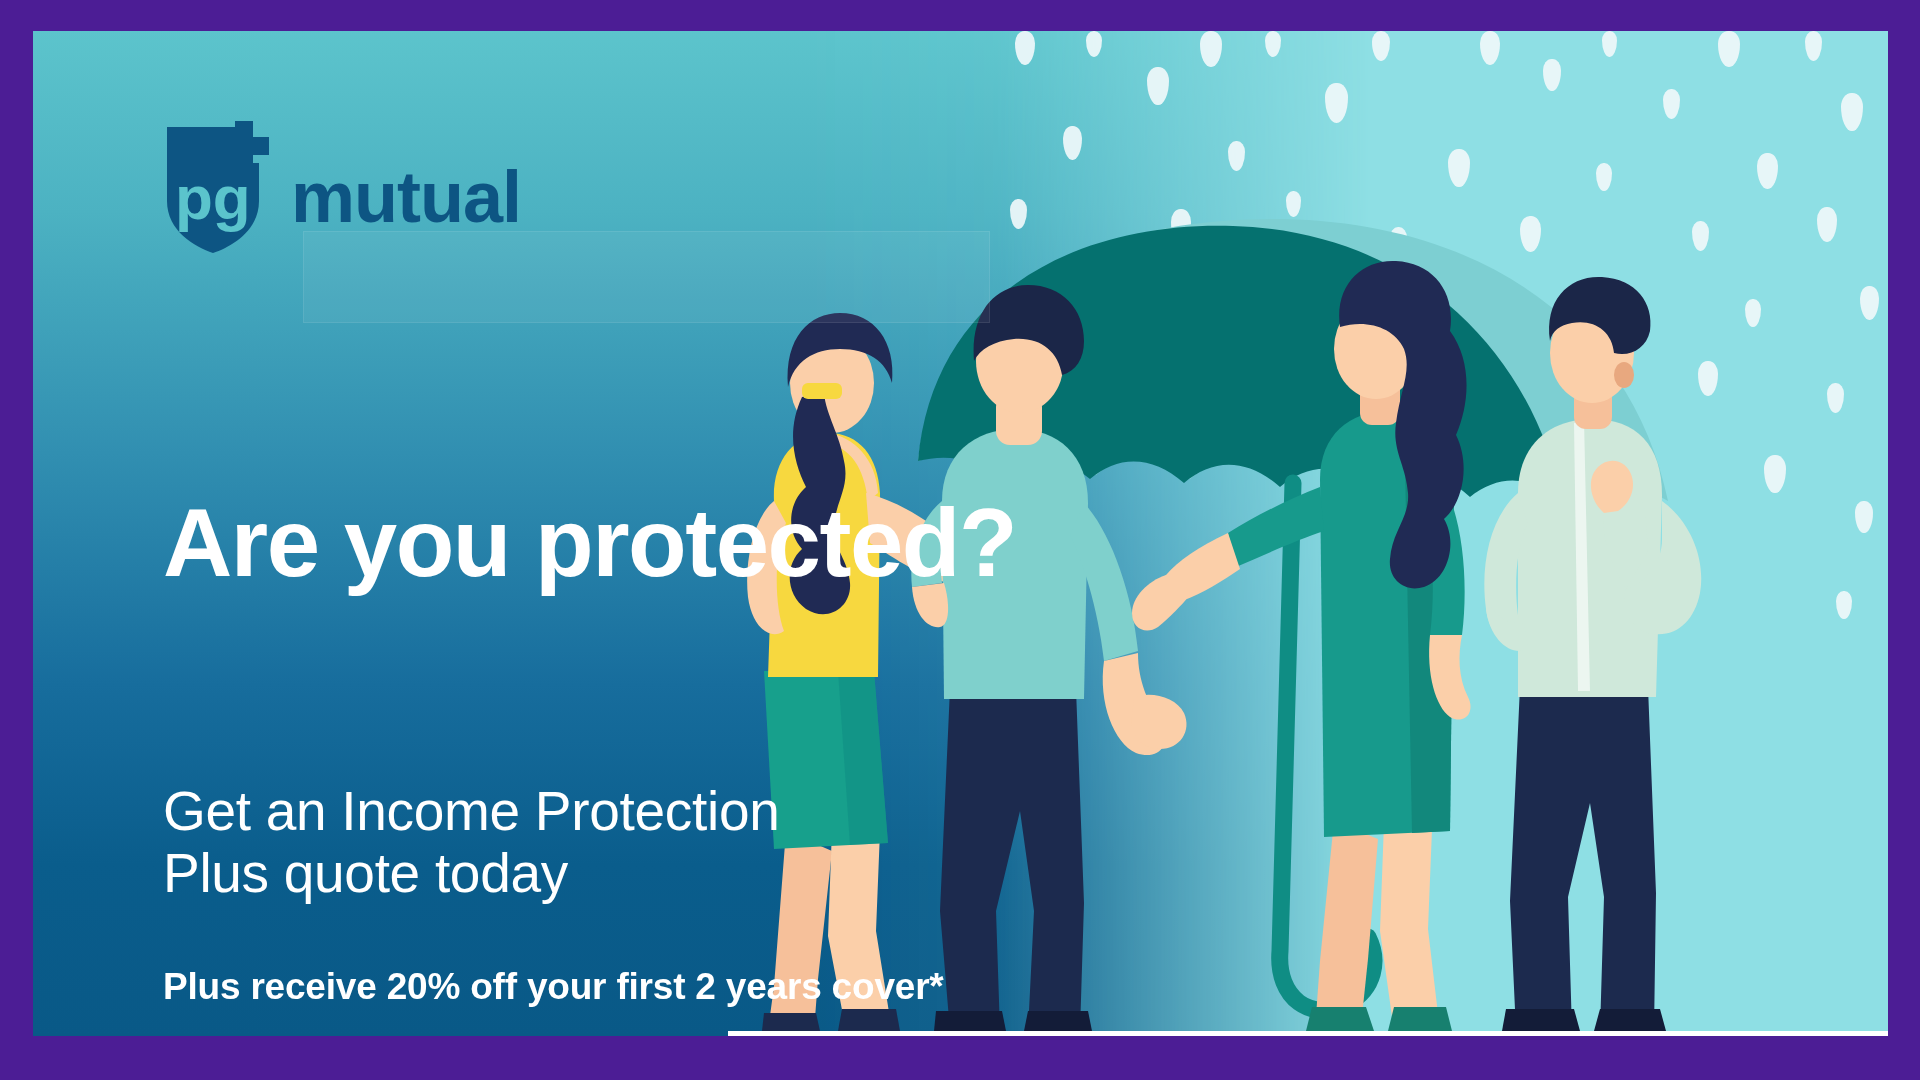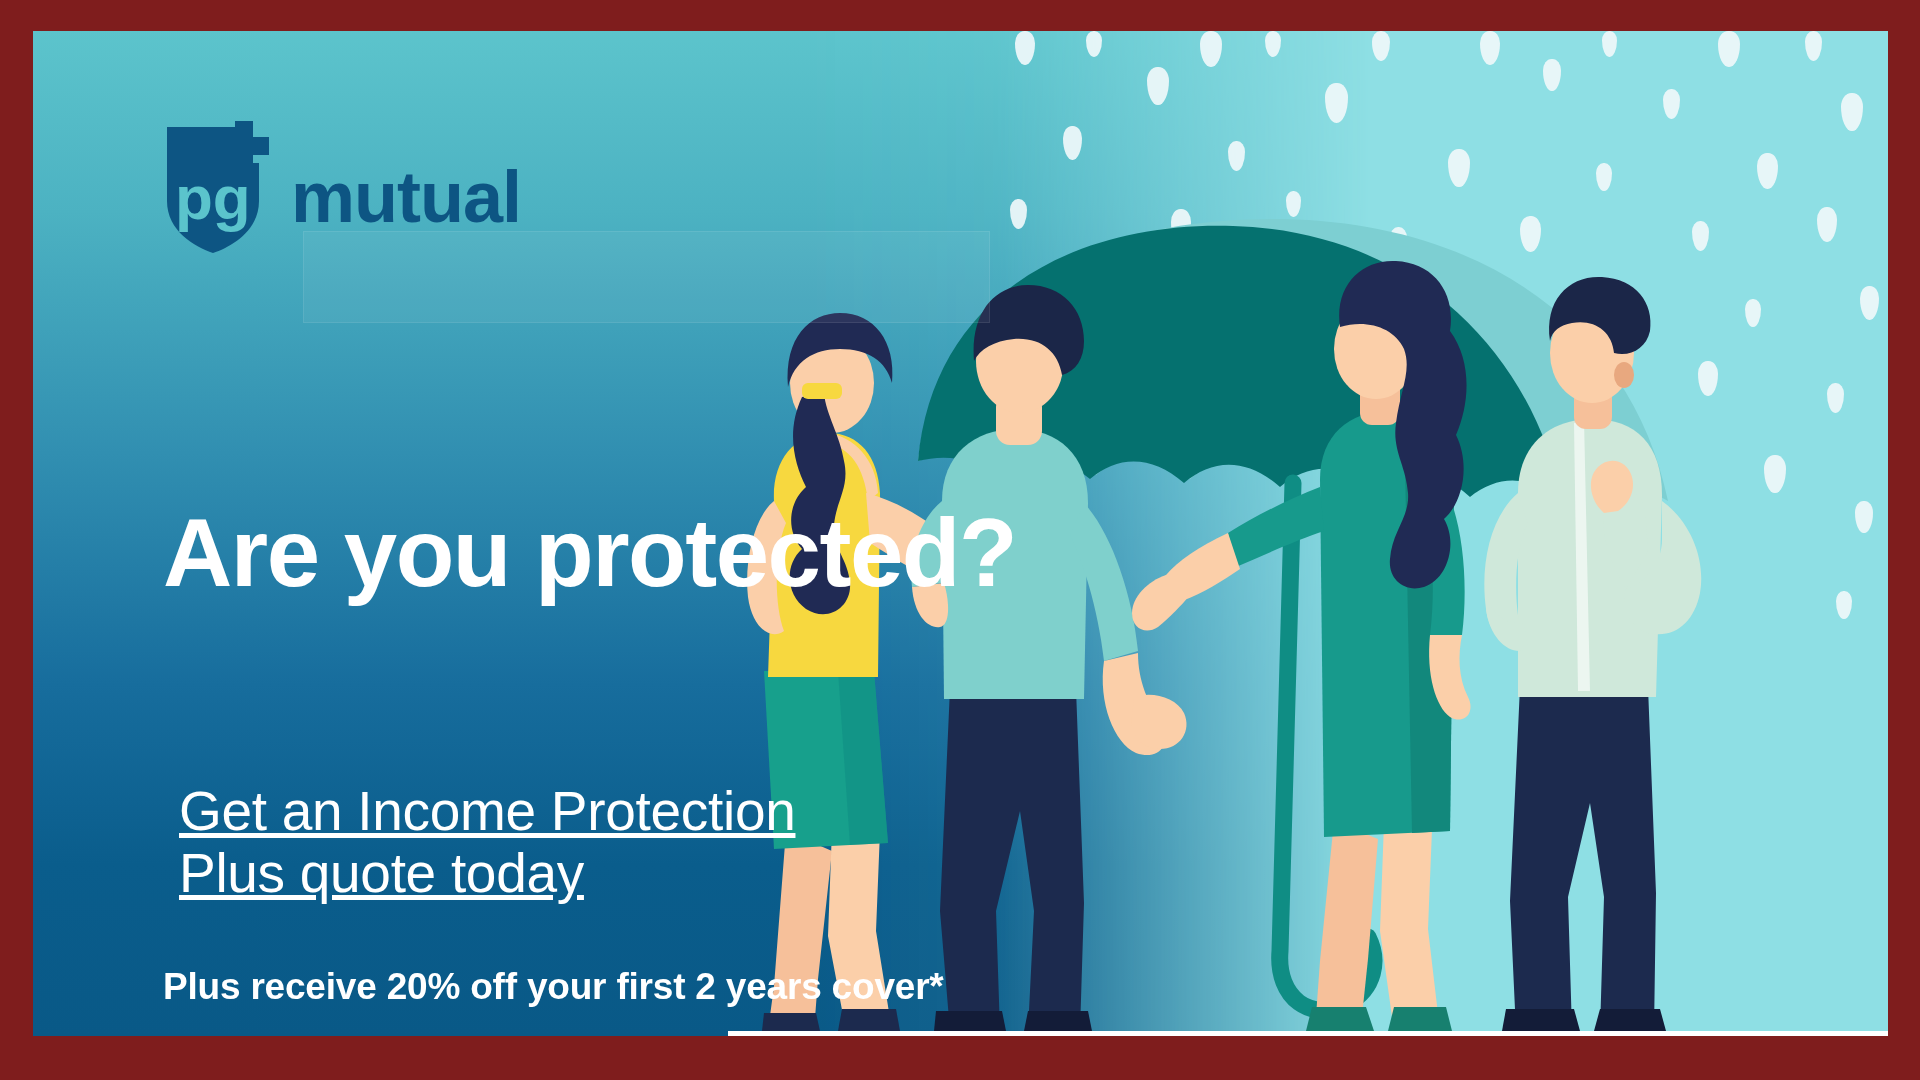--- a/index.html
+++ b/index.html
@@ -10,21 +10,21 @@
     height: 1080px;
     background: #ffffff;
     overflow: hidden;
     font-family: "Liberation Sans", "DejaVu Sans", sans-serif;
   }
 
   #stage {
     position: relative;
     width: 1920px;
     height: 1080px;
-    background: #7f1d1d;
+    background: #4c1d95;
   }
 
   
   .banner {
     position: absolute;
     left: 33px;
     top: 31px;
     width: 1855px;
     height: 1005px;
     overflow: hidden;
@@ -93,44 +93,43 @@
     height: 90px;
     background: rgba(255,255,255,0.055);
     border: 1px solid rgba(255,255,255,0.085);
   }
 
   
   .copy { position: absolute; left: 130px; top: 0; width: 1050px; }
 
   .headline {
     position: absolute;
-    top: 472px;
+    top: 462px;
     left: 0;
     margin: 0;
     color: #ffffff;
     font-size: 96px;
     font-weight: 700;
     line-height: 1.04;
     letter-spacing: -1.5px;
     white-space: nowrap;
     font-family: "Liberation Sans", sans-serif;
   }
 
   .subhead {
     position: absolute;
     top: 750px;
-    left: 16px;
+    left: 0;
     margin: 0;
     color: #ffffff;
     font-size: 55px;
     font-weight: 400;
     line-height: 1.12;
     letter-spacing: -0.3px;
     font-family: "Liberation Sans", sans-serif;
-    text-decoration: underline;
   }
   .subhead span { display: block; }
 
   .fineprint {
     position: absolute;
     top: 935px;
     left: 0;
     margin: 0;
     color: #ffffff;
     font-size: 37px;

